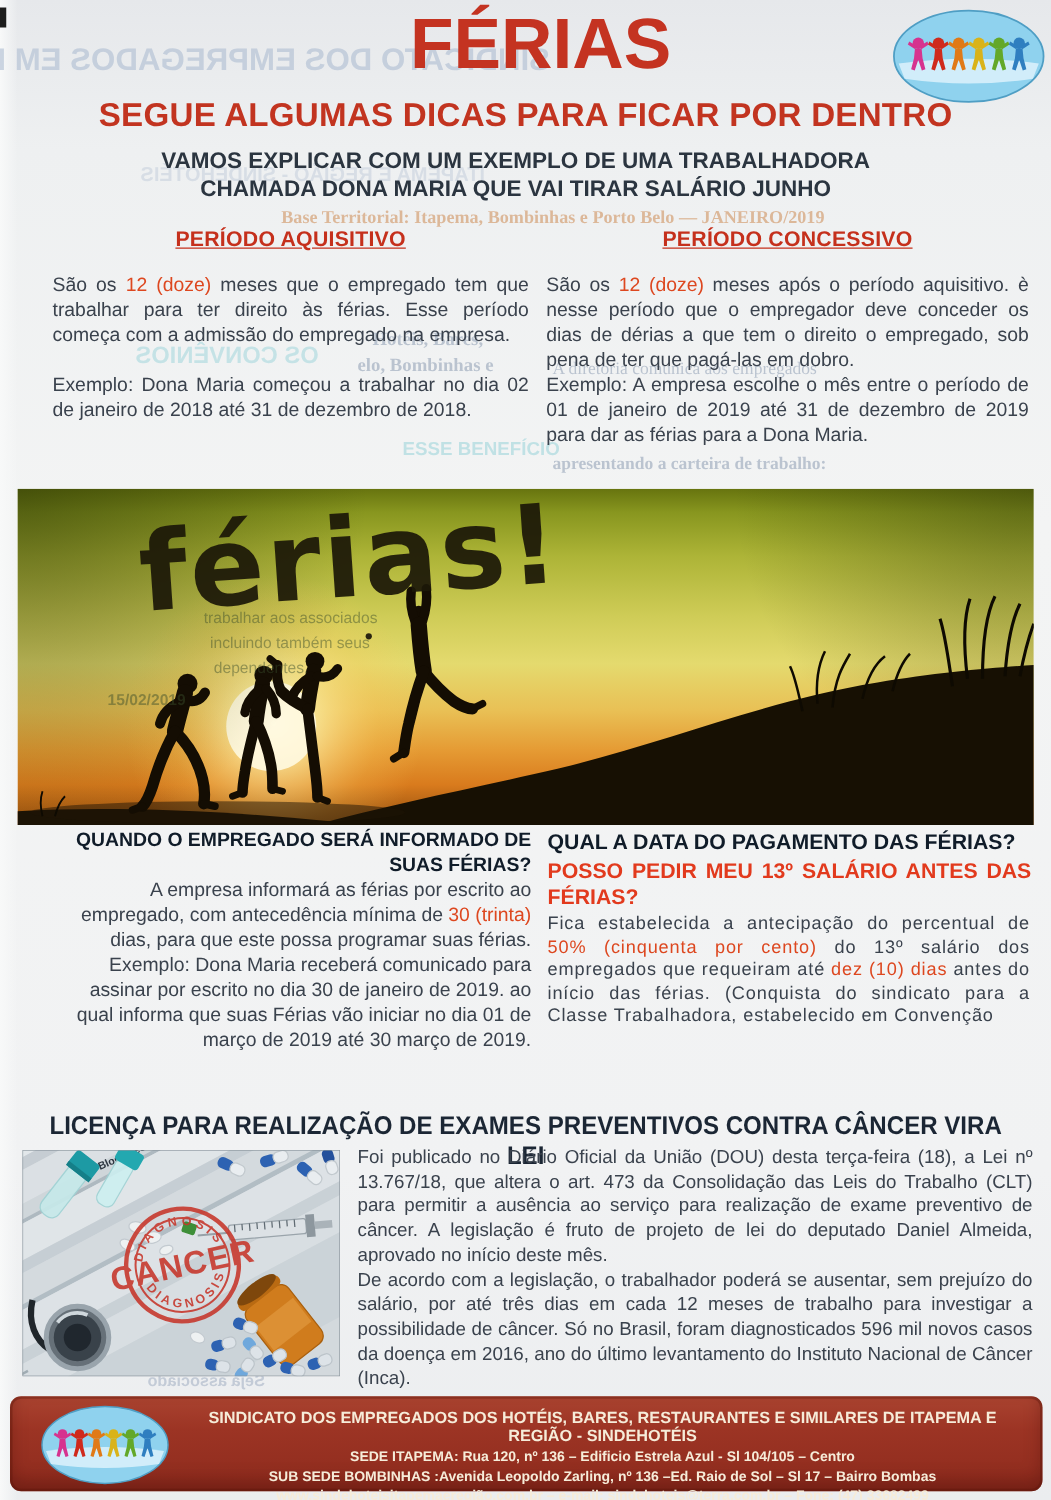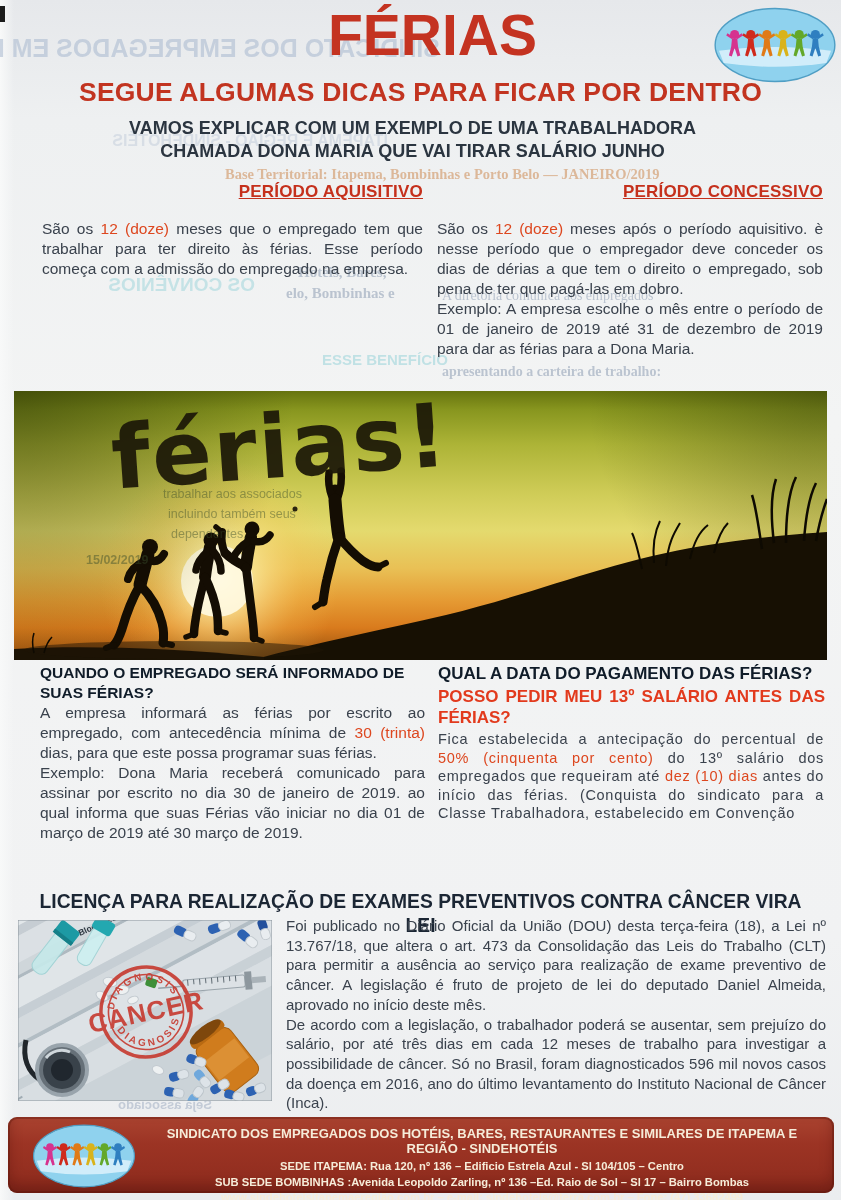--- a/index.html
+++ b/index.html
@@ -36,34 +36,34 @@
   .gh10{left:149px;top:96px;}
   .gh11{left:154px;top:116px;}
   .gh12{left:157px;top:136px;}
   .gh13{left:72px;top:134px;font-weight:bold;margin-top:28px;}
 
   
   .col{position:absolute;text-align:justify;color:#3a424d;}
   .col-aq{left:42px;top:182px;width:381px;}
   .col-con{left:437px;top:182px;width:386px;}
   .sec-h{font-size:17px;font-weight:bold;color:#c5301c;text-decoration:underline;
-    letter-spacing:.2px;margin:0 0 17px 0;text-align:right;}
+    letter-spacing:.2px;margin:0 0 17px 0;text-align:center;}
   .body1{font-size:15.5px;line-height:20px;}
   .col-aq p{margin:0 0 20px 0;}
   .col-con p{margin:0;}
 
   
   .hero{position:absolute;left:14px;top:391px;width:813px;height:269px;}
   .hero svg{display:block;}
 
   
   .col-info{left:40px;top:663px;width:385px;}
   .col-pay{left:438px;top:663px;width:387px;font-size:14.5px;line-height:18.5px;}
   .h2d{font-size:18px;font-weight:bold;color:#101c29;line-height:22px;text-align:left;margin:0;}
-  .col-info p{margin:0;font-size:15.5px;line-height:20px;}
+  .col-info p{margin:0;font-size:15.5px;line-height:20px;text-align:right;}
   .h2p{font-size:17px;font-weight:bold;color:#101c29;line-height:21px;text-align:justify;margin:0;}
   .h3r{font-size:17px;font-weight:bold;color:#e23a1d;line-height:21px;text-align:justify;margin:2px 0 0 0;}
   .col-pay p.pA{margin:2px 0 2px 0;}
   .col-pay p.pB{margin:2px 1px 0 0;letter-spacing:.7px;}
   .seg-red{color:#dd471f;}
 
   
   .lic-h{position:absolute;left:0;top:889px;width:841px;text-align:center;
     font-size:20.5px;font-weight:bold;color:#1b2634;transform:scaleX(.94);}
   .cancer{position:absolute;left:18px;top:920px;width:254px;height:181px;}
@@ -127,20 +127,21 @@
     </svg>
   <div class="subtitle">SEGUE ALGUMAS DICAS PARA FICAR POR DENTRO</div>
   <div class="intro">
     <div>VAMOS EXPLICAR COM UM EXEMPLO DE UMA TRABALHADORA</div>
     <div>CHAMADA DONA MARIA QUE VAI TIRAR SALÁRIO JUNHO</div>
   </div>
 
   <div class="col col-aq body1">
     <div class="sec-h">PERÍODO AQUISITIVO</div>
     <p><span>São os </span><span class="seg-red">12 (doze)</span><span> meses que o empregado tem que trabalhar para ter direito às férias. Esse período começa com a admissão do empregado na empresa.</span></p>
+    <p><span>Exemplo: Dona Maria começou a trabalhar no dia 02 de janeiro de 2018 até 31 de dezembro de 2018.</span></p>
   </div>
   <div class="col col-con body1">
     <div class="sec-h">PERÍODO CONCESSIVO</div>
     <p><span>São os </span><span class="seg-red">12 (doze)</span><span> meses após o período aquisitivo. è nesse período que o empregador deve conceder os dias de dérias a que tem o direito o empregado, sob pena de ter que pagá-las em dobro.</span></p>
     <p><span>Exemplo: A empresa escolhe o mês entre o período de 01 de janeiro de 2019 até 31 de dezembro de 2019 para dar as férias para a Dona Maria.</span></p>
   </div>
 
   <div class="hero">
     <svg viewBox="0 0 813 269" width="813" height="269">
       <defs>

